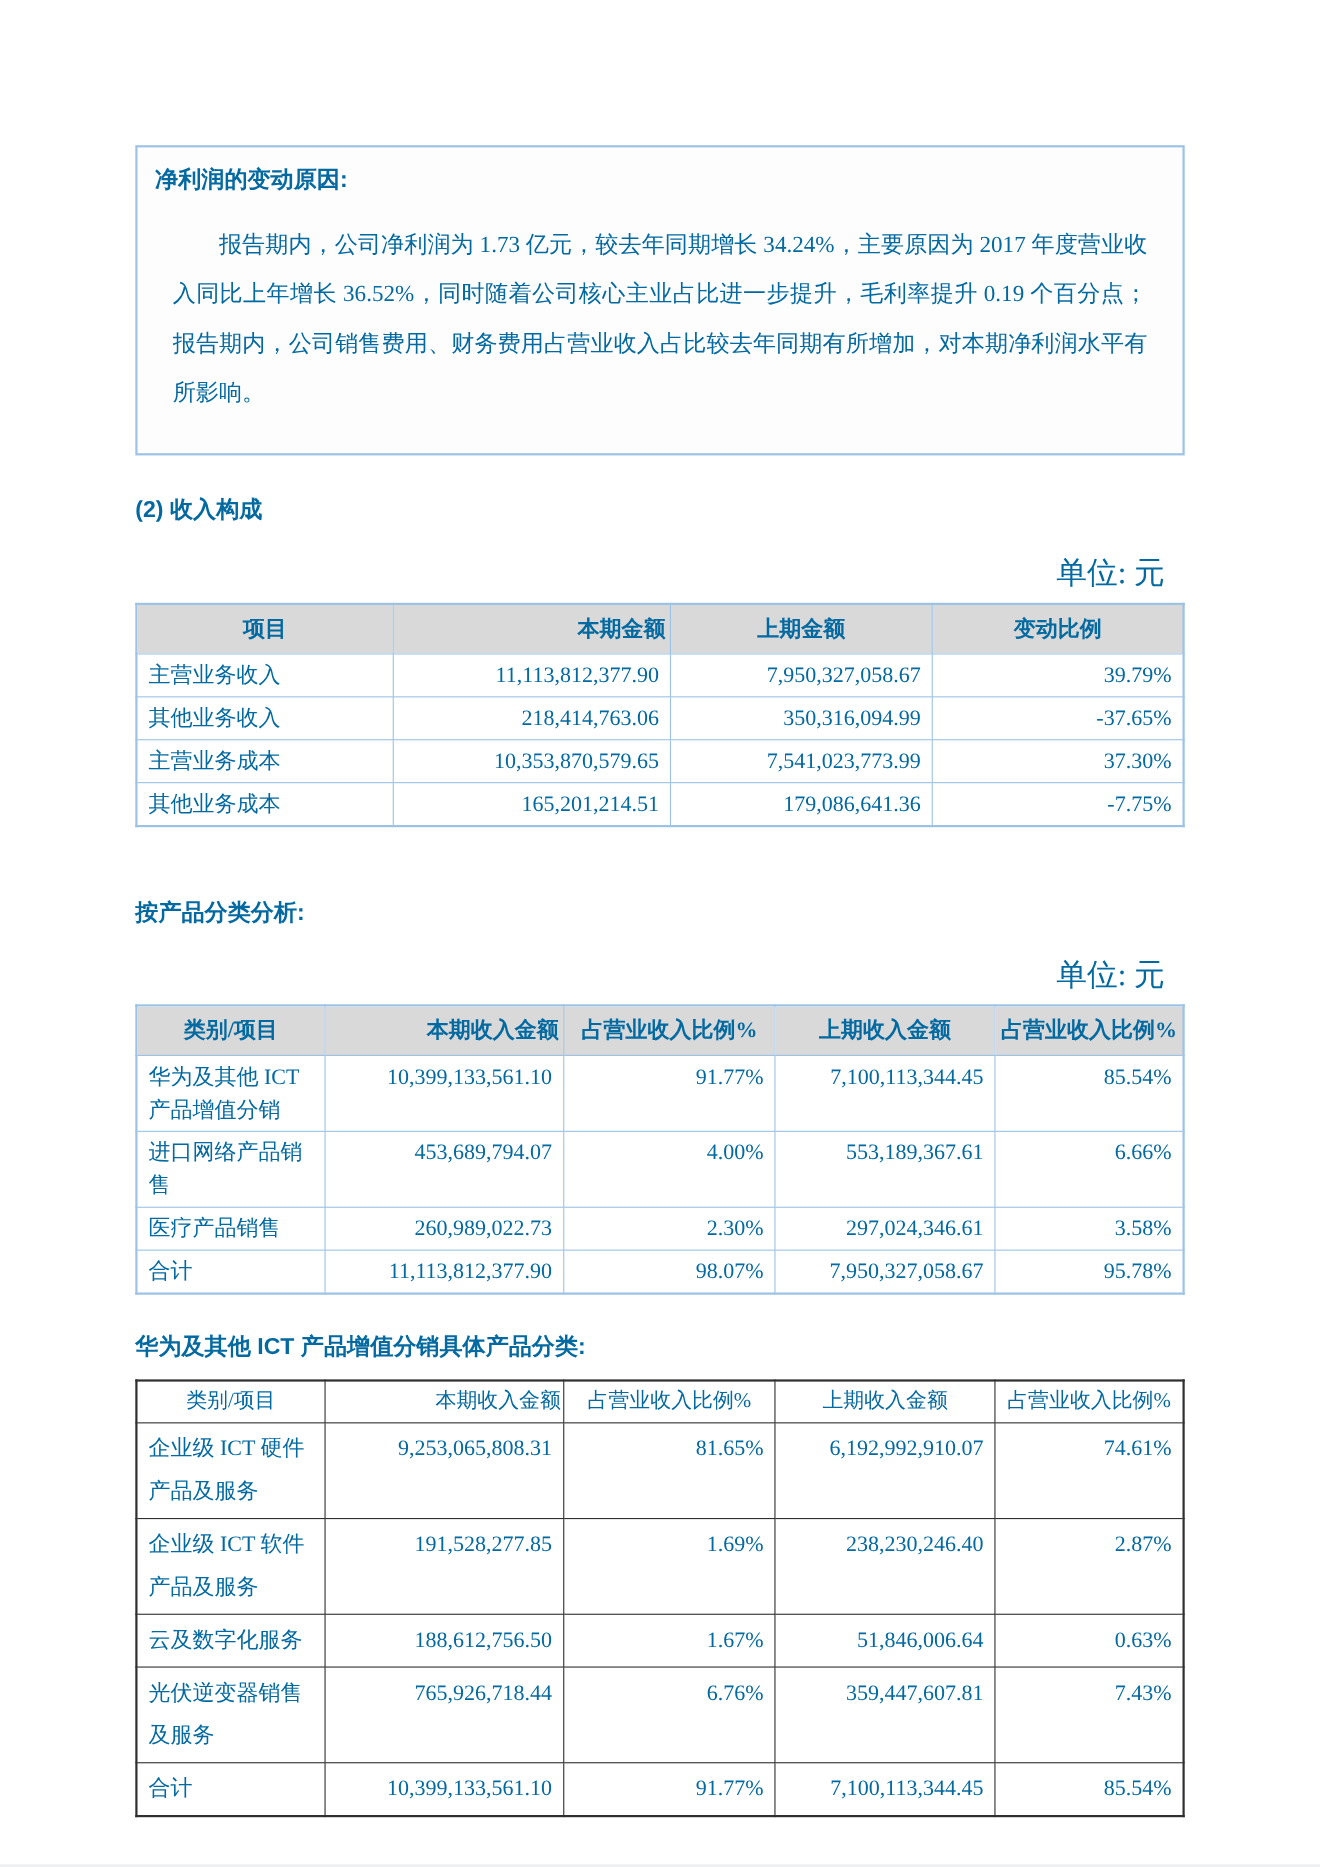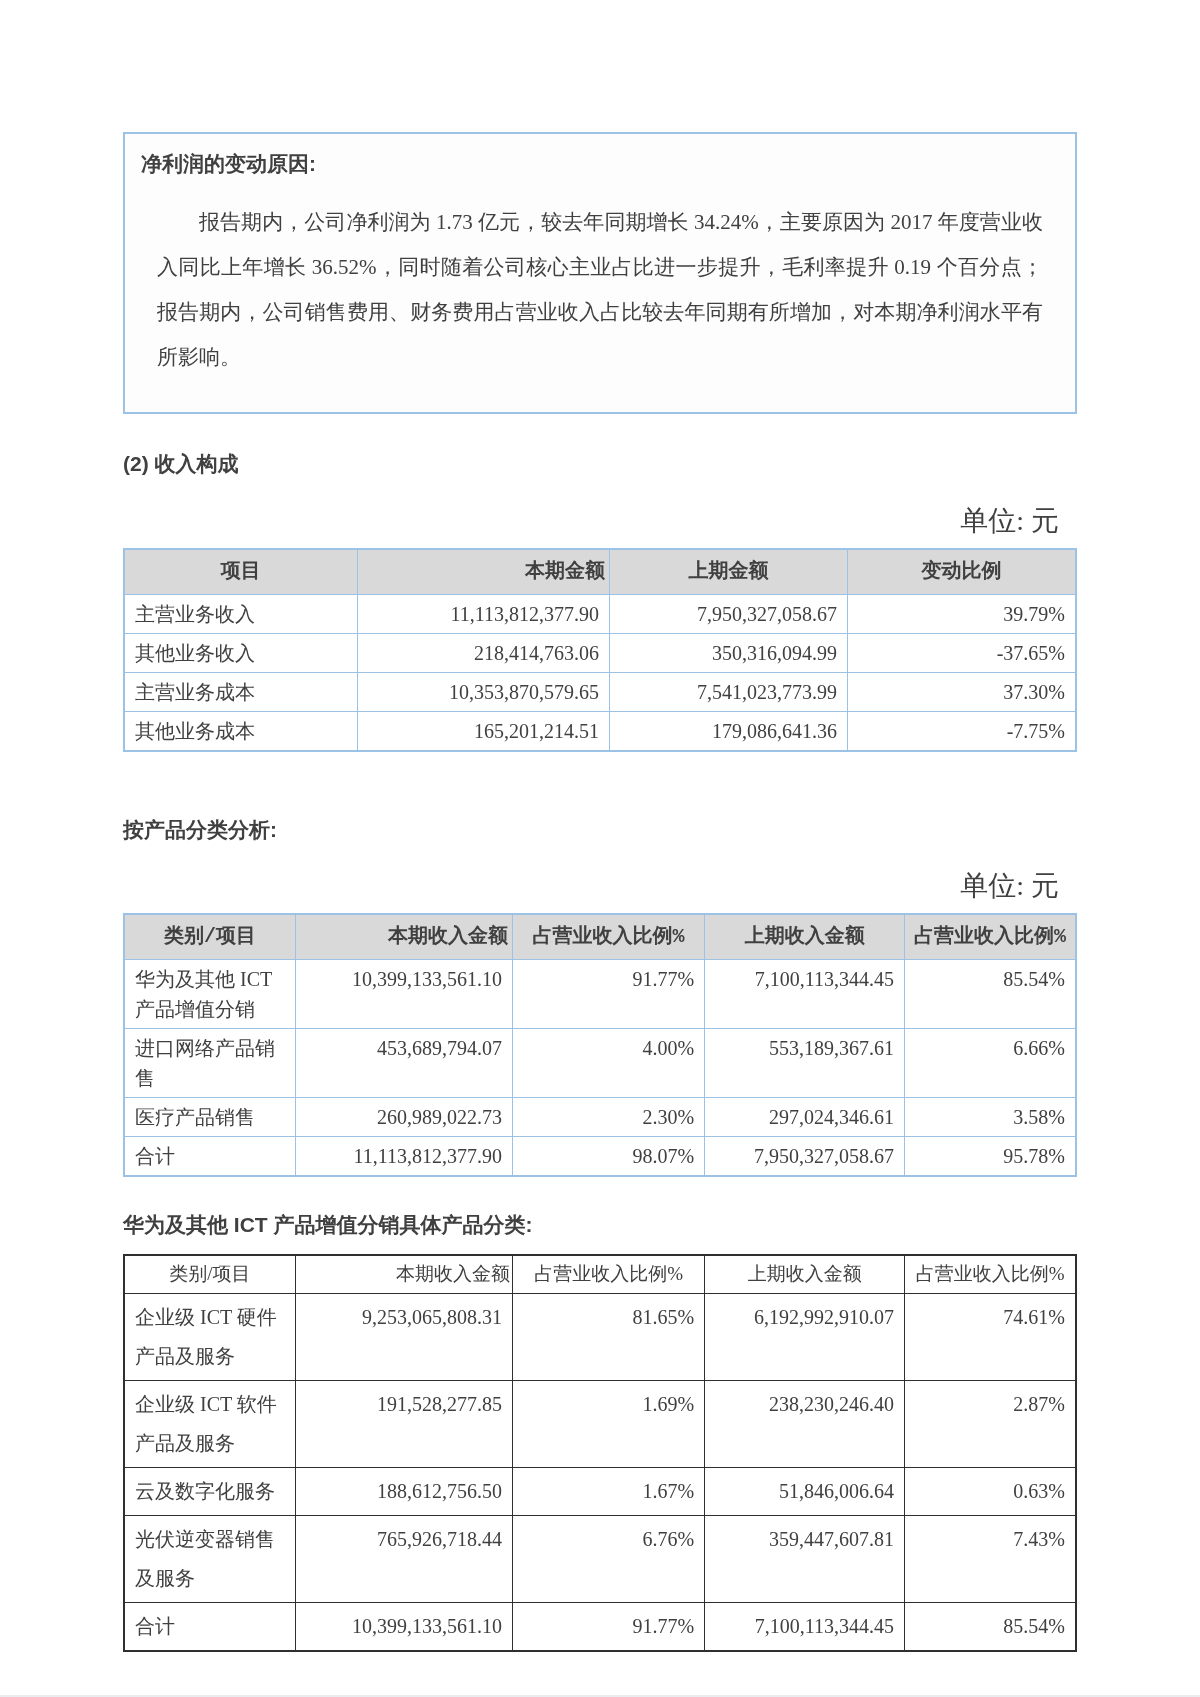--- a/index.html
+++ b/index.html
@@ -6,21 +6,21 @@
   .page {
     position: relative;
     width: 1200px;
     height: 1697px;
     margin: 0 auto;
     background: #ffffff;
     box-sizing: border-box;
     padding: 132px 123px 0 123px;
     overflow: hidden;
     font-family: "Liberation Serif", "DejaVu Serif", serif;
-    color: #404040;
+    color: #0369a1;
   }
   
   .callout {
     border: 2px solid #9cc2e5;
     background: #fdfdfd;
     padding: 10px 16px 16px 16px;
     box-sizing: border-box;
   }
   .callout .box-title {
     font-family: "Liberation Sans", "DejaVu Sans", sans-serif;
@@ -61,21 +61,21 @@
     border-collapse: collapse;
     table-layout: fixed;
     font-size: 20px;
   }
   table.tbl th, table.tbl td { box-sizing: border-box; overflow: hidden; }
   
   .tbl-blue { border: 2px solid #9cc2e5; }
   .tbl-blue th, .tbl-blue td { border: 1px solid #9cc2e5; }
   .tbl-blue th {
     background: #d9d9d9;
-    font-family: Liberation Mono, monospace;
+    font-family: Liberation Serif, serif;
     font-weight: bold;
     text-align: center;
     padding: 7px 4px;
     line-height: 1.5;
   }
   .tbl-blue td { padding: 4px 10px; line-height: 1.5; vertical-align: top; }
   
   .tbl-dark { border: 2px solid #2f2f2f; }
   .tbl-dark th, .tbl-dark td { border: 1px solid #2f2f2f; }
   .tbl-dark th {

